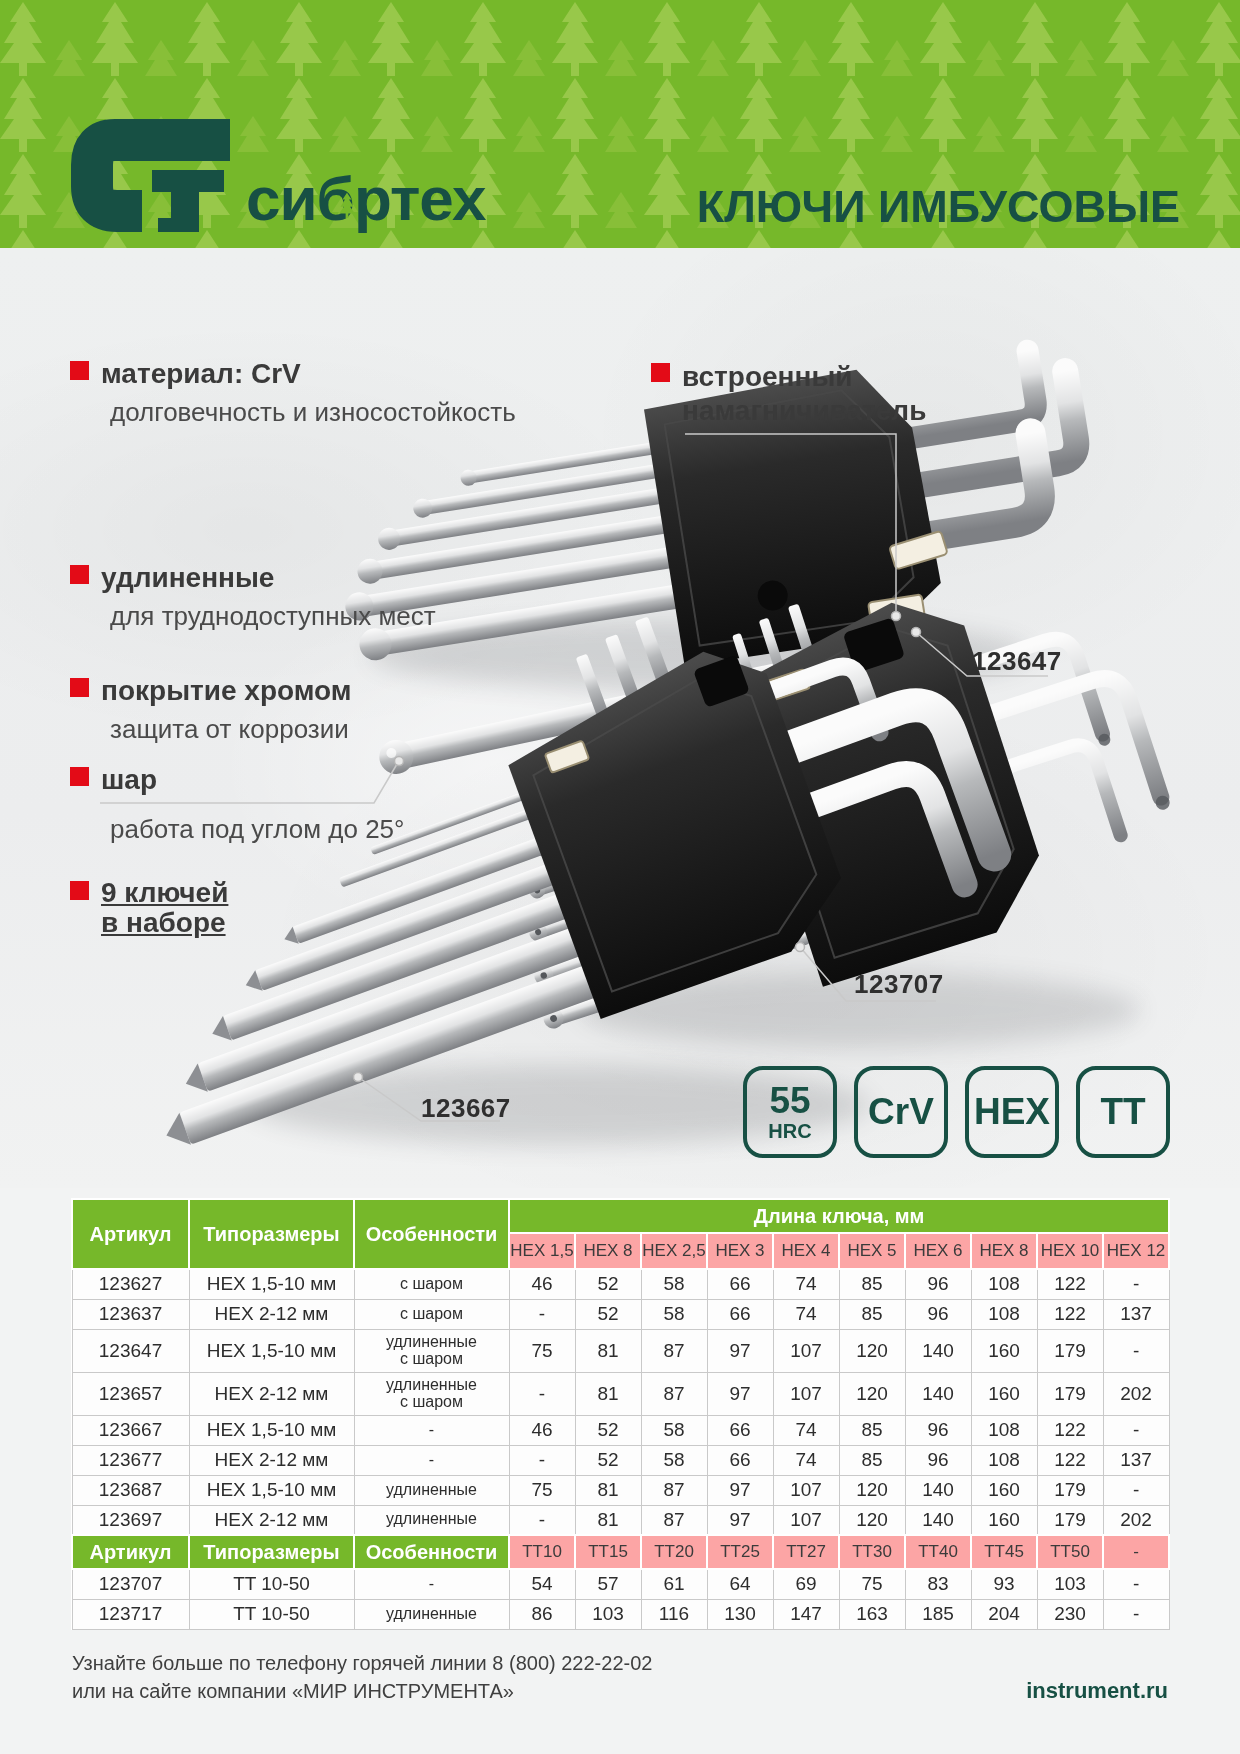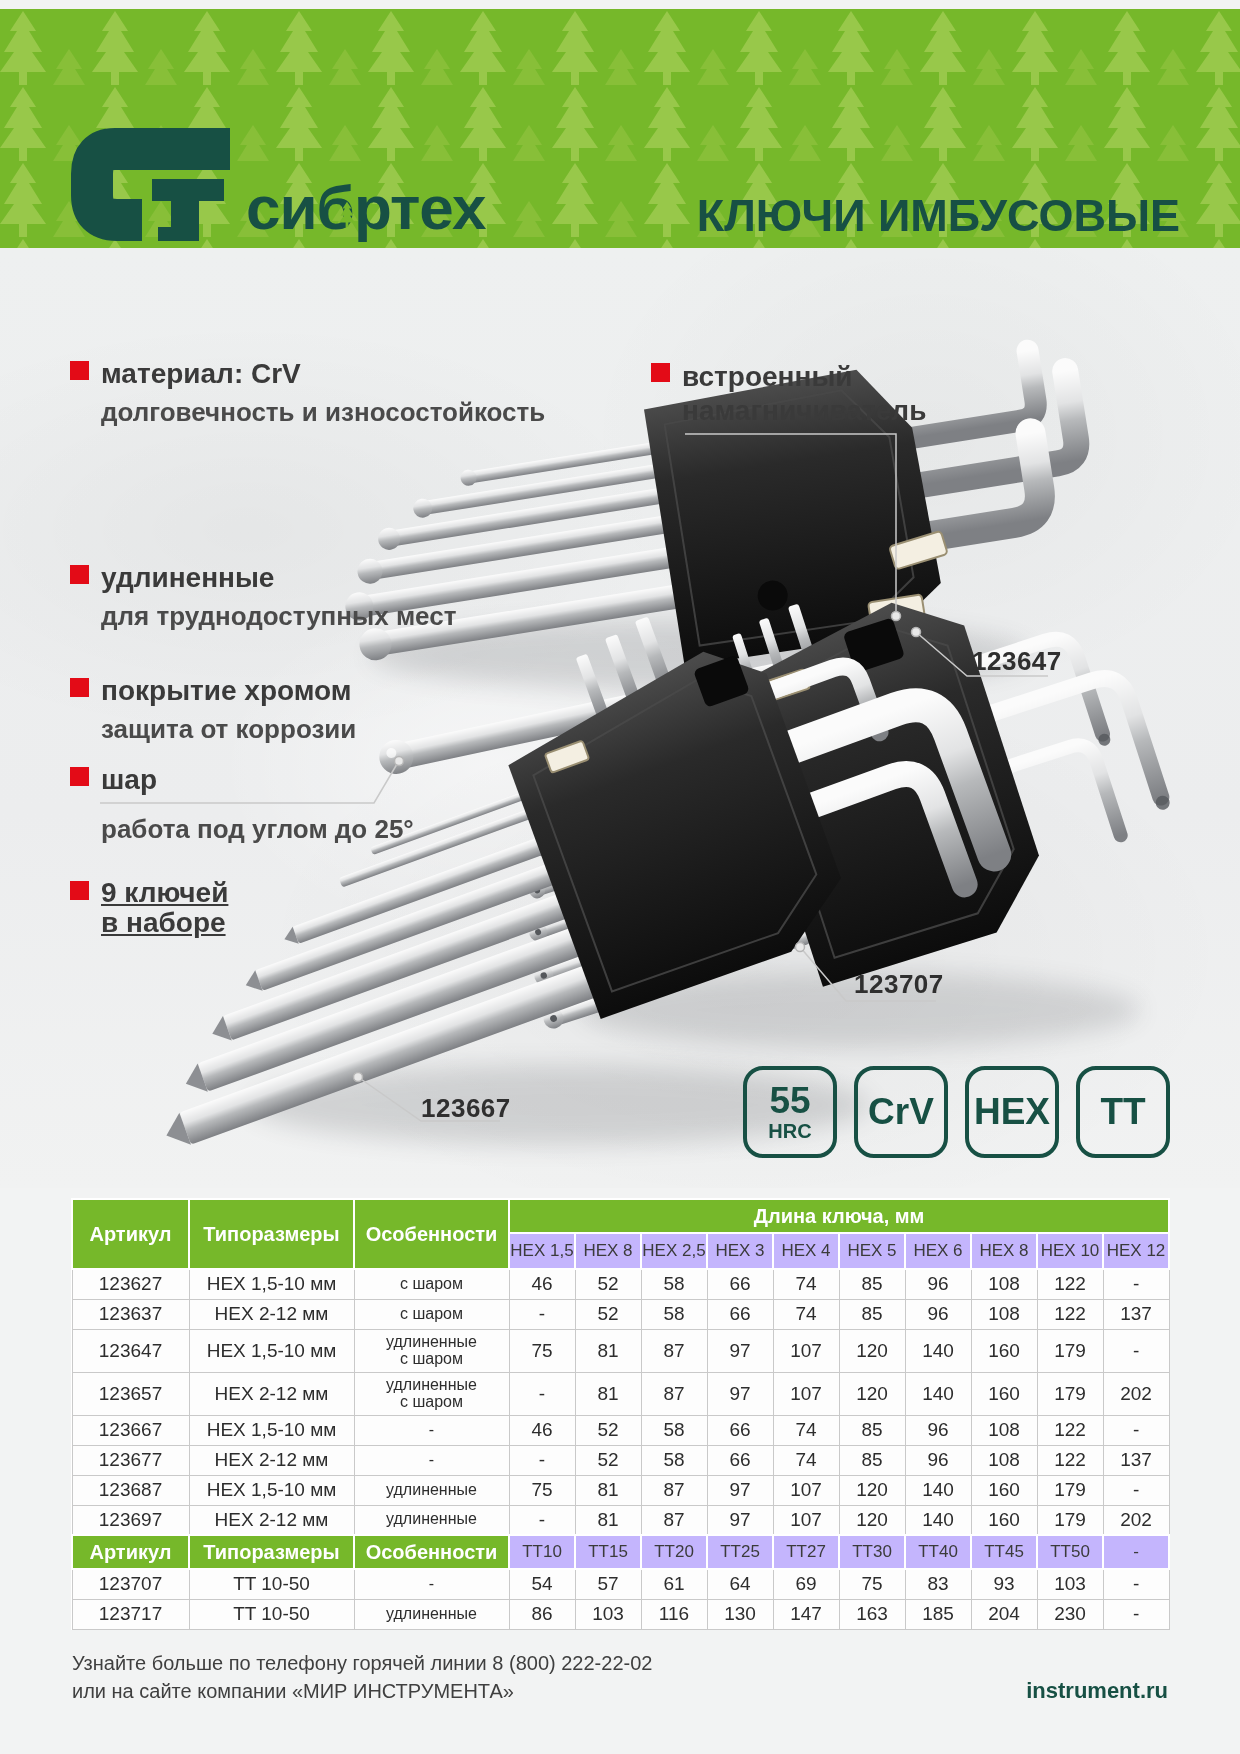--- a/index.html
+++ b/index.html
@@ -1,39 +1,39 @@
 <!DOCTYPE html>
 <html><head>
 <meta charset="utf-8">
 <style>
   html,body{margin:0;padding:0;}
   body{font-family:"Liberation Sans","DejaVu Sans",sans-serif;background:#ffffff;}
   .page{position:relative;width:1240px;height:1754px;background:#f2f3f3;overflow:hidden;margin:0 auto;}
 
   
-  .banner{position:absolute;left:0;top:9px;width:1240px;height:200px;background:#76b82a;}
+  .banner{position:absolute;left:0;top:0;width:1240px;height:200px;background:#76b82a;}
   .banner svg.pat{position:absolute;left:0;top:0;}
   .logo{position:absolute;left:70px;top:118px;width:460px;height:120px;}
   .logo-text{position:absolute;left:176px;top:50px;font-size:62px;font-weight:bold;color:#175044;letter-spacing:-1px;line-height:1;}
   .banner-title{position:absolute;right:60px;top:184px;font-size:45px;font-weight:bold;color:#175044;letter-spacing:0px;line-height:1;text-align:right;}
 
   
   .texture{position:absolute;left:0;top:248px;width:1240px;height:940px;
     background:
       radial-gradient(600px 300px at 20% 30%, rgba(0,0,0,0.035), rgba(0,0,0,0) 70%),
       radial-gradient(500px 380px at 75% 20%, rgba(0,0,0,0.03), rgba(0,0,0,0) 70%),
       radial-gradient(700px 400px at 60% 75%, rgba(0,0,0,0.04), rgba(0,0,0,0) 70%),
       radial-gradient(400px 250px at 40% 55%, rgba(255,255,255,0.5), rgba(255,255,255,0) 70%),
       linear-gradient(180deg,#eef0f0 0%,#ecedee 60%,#f1f2f2 100%);}
 
   
   .feat{position:absolute;}
   .feat .bullet{position:absolute;left:0;top:3px;width:19px;height:19px;background:#e30b17;}
   .feat .t{margin-left:31px;font-size:28px;font-weight:bold;color:#3a3a3a;line-height:1.15;}
-  .feat .s{margin-left:31px;font-size:26px;font-weight:bold;color:#4a4a4a;line-height:1.2;margin-top:7px;}
+  .feat .s{margin-left:40px;font-size:26px;font-weight:normal;color:#4a4a4a;line-height:1.2;margin-top:7px;}
   .f1{left:70px;top:358px;}
   .f2{left:70px;top:461px;}
   .f3{left:70px;top:562px;}
   .f4{left:70px;top:675px;}
   .f5{left:70px;top:764px;}
   .f5 .s{margin-top:18px;}
   .f6{left:70px;top:878px;}
   .f6 .t{line-height:1.08;text-decoration:underline;}
   .fm{left:651px;top:360px;width:340px;}
   .fm .t{line-height:1.22;}
@@ -49,21 +49,21 @@
     display:flex;flex-direction:column;align-items:center;justify-content:center;color:#175044;background:rgba(255,255,255,0.0);}
   .badge .b1{font-size:37px;font-weight:bold;line-height:0.95;}
   .badge .b2{font-size:20px;font-weight:bold;line-height:1;margin-top:2px;}
   .bd1{left:743px;} .bd2{left:854px;} .bd3{left:965px;} .bd4{left:1076px;}
 
   
   .tblwrap{position:absolute;left:71px;top:1198px;width:1097px;}
   table.sz{border-collapse:collapse;table-layout:fixed;width:1097px;background:#fff;}
   table.sz th,table.sz td{padding:0;text-align:center;vertical-align:middle;overflow:hidden;}
   th.g{background:#76b82a;color:#ffffff;font-size:20px;font-weight:bold;border:2px solid #ffffff;}
-  th.s{background:#c4b5fd;color:#3b3b3b;font-size:17px;font-weight:normal;border:2px solid #ffffff;}
+  th.s{background:#fca5a5;color:#3b3b3b;font-size:17px;font-weight:normal;border:2px solid #ffffff;}
   tr.hr1{height:34px;} tr.hr2 th{height:34px;} tr.tth th{height:32px;}
   tr.dr td{border:1px solid #c9c9c9;color:#2d2d2d;font-size:19px;font-weight:normal;background:#fdfdfd;}
   tr.dr{height:30px;} tr.dr.tall{height:43px;}
   tr.dr td.feat2{font-size:16px;line-height:1.05;white-space:pre-line;}
 
   
   .foot1{position:absolute;left:72px;top:1652px;font-size:20px;color:#3f3f3f;}
   .foot2{position:absolute;left:72px;top:1680px;font-size:20px;color:#3f3f3f;}
   .site{position:absolute;right:72px;top:1678px;font-size:22px;font-weight:bold;color:#175044;}
 

